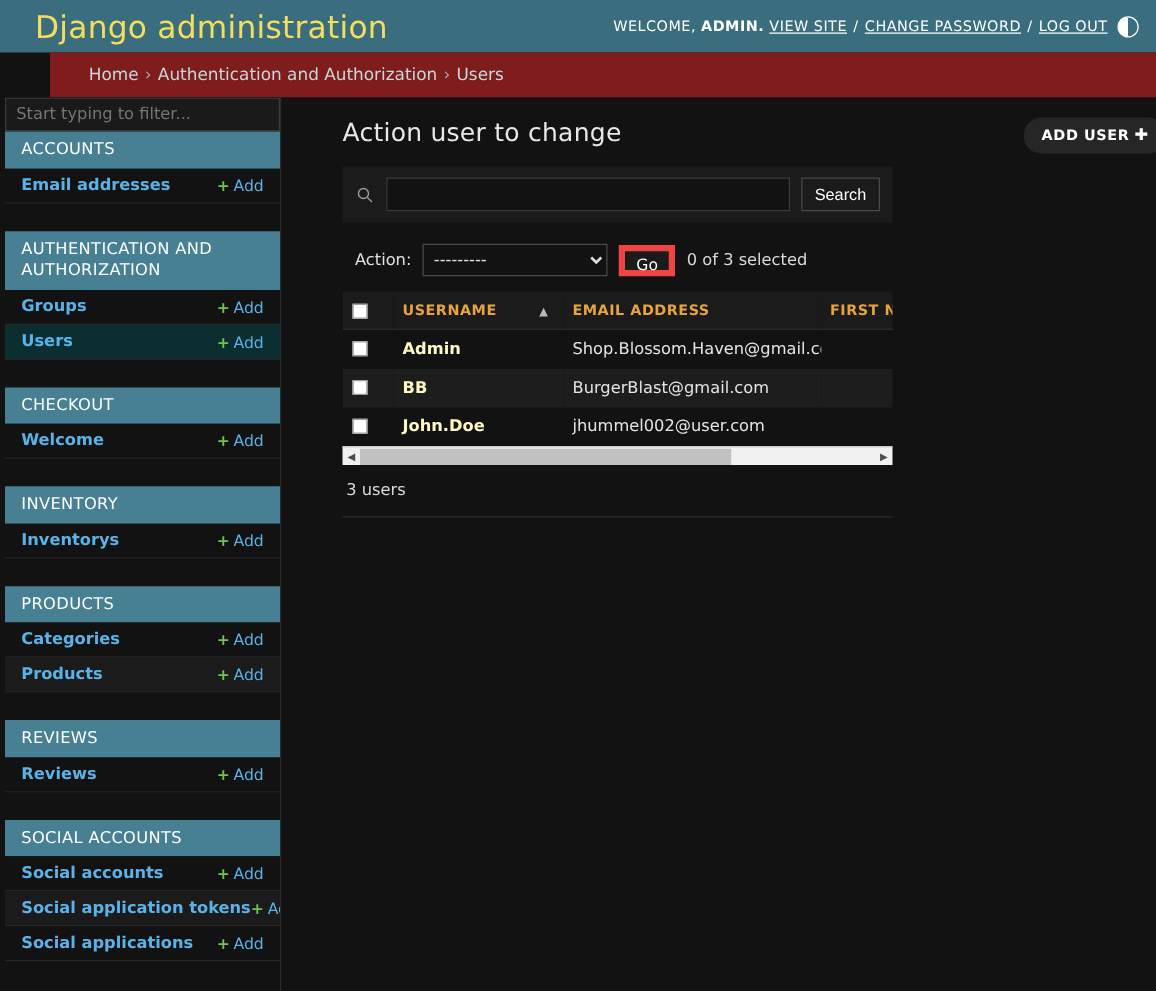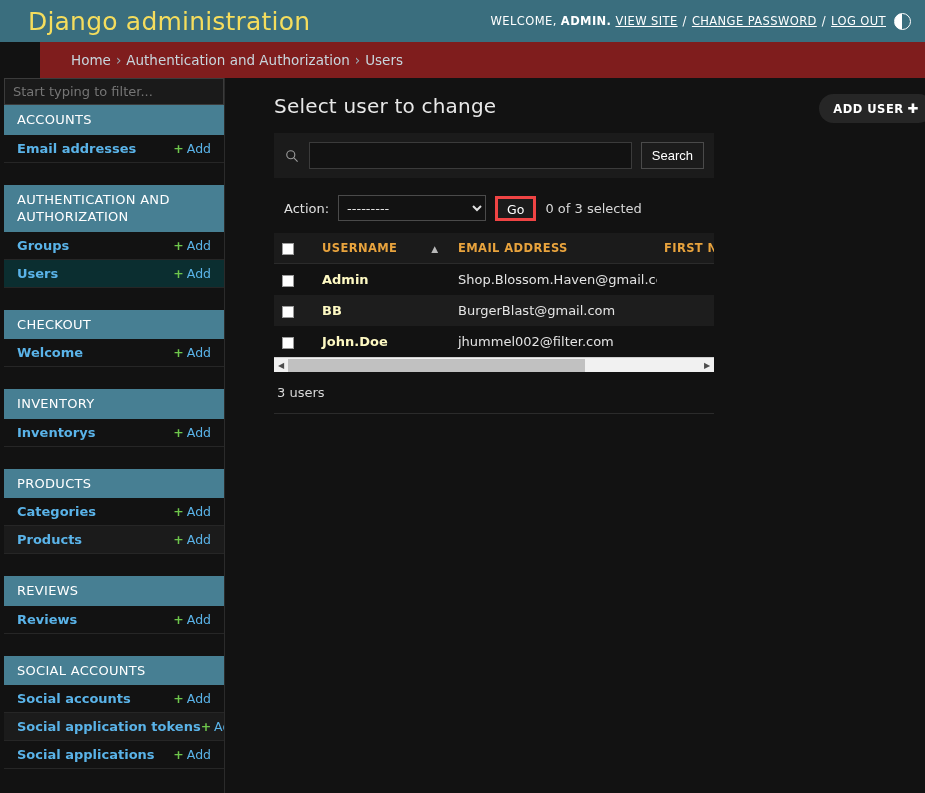--- a/index.html
+++ b/index.html
@@ -248,21 +248,21 @@
     border: 1px solid #4a4a4a;
     font-family: inherit;
     font-size: 13px;
     height: 26px;
     width: 148px;
     padding: 2px 4px;
   }
   #action-go {
     background: #1b1b1b;
     color: #ffffff;
-    border: 3px solid #ef4444;
+    border: 5px solid #ef4444;
     font-family: inherit;
     font-size: 12.5px;
     padding: 3px 9px;
     height: 25px;
     cursor: pointer;
   }
   #action-counter { color: #d8d8d8; font-size: 13px; }
 
   #result-list {
     width: 100%;
@@ -452,21 +452,21 @@
           </div>
           <div class="model-row">
             <a href="#" class="model-link">Social applications</a>
             <a href="#" class="addlink"><span class="plus">+</span><span>Add</span></a>
           </div>
         </div>
       </div>
   </div>
 
   <div id="content">
-    <h1 id="content-title">Select user to change</h1>
+    <h1 id="content-title">Action user to change</h1>
 
     <div id="object-tools">
       <a href="#" id="addlink-button"><span>ADD USER</span><span class="plus-big">✚</span></a>
     </div>
 
     <div id="changelist">
 
       <div id="toolbar">
         <span class="search-icon-wrap">
           <svg width="14" height="14" viewBox="0 0 16 16" aria-hidden="true">
@@ -507,21 +507,21 @@
               </tr>
               <tr class="row2">
                 <td class="col-check"><span class="cb"></span></td>
                 <td><a href="#">BB</a></td>
                 <td class="email">BurgerBlast@gmail.com</td>
                 <td></td>
               </tr>
               <tr class="row1">
                 <td class="col-check"><span class="cb"></span></td>
                 <td><a href="#">John.Doe</a></td>
-                <td class="email">jhummel002@filter.com</td>
+                <td class="email">jhummel002@user.com</td>
                 <td></td>
               </tr>
             </tbody>
         </table>
       </div>
 
       <div id="hscroll">
         <span class="arrow">◀</span>
         <span class="track">
           <span class="thumb"></span>

